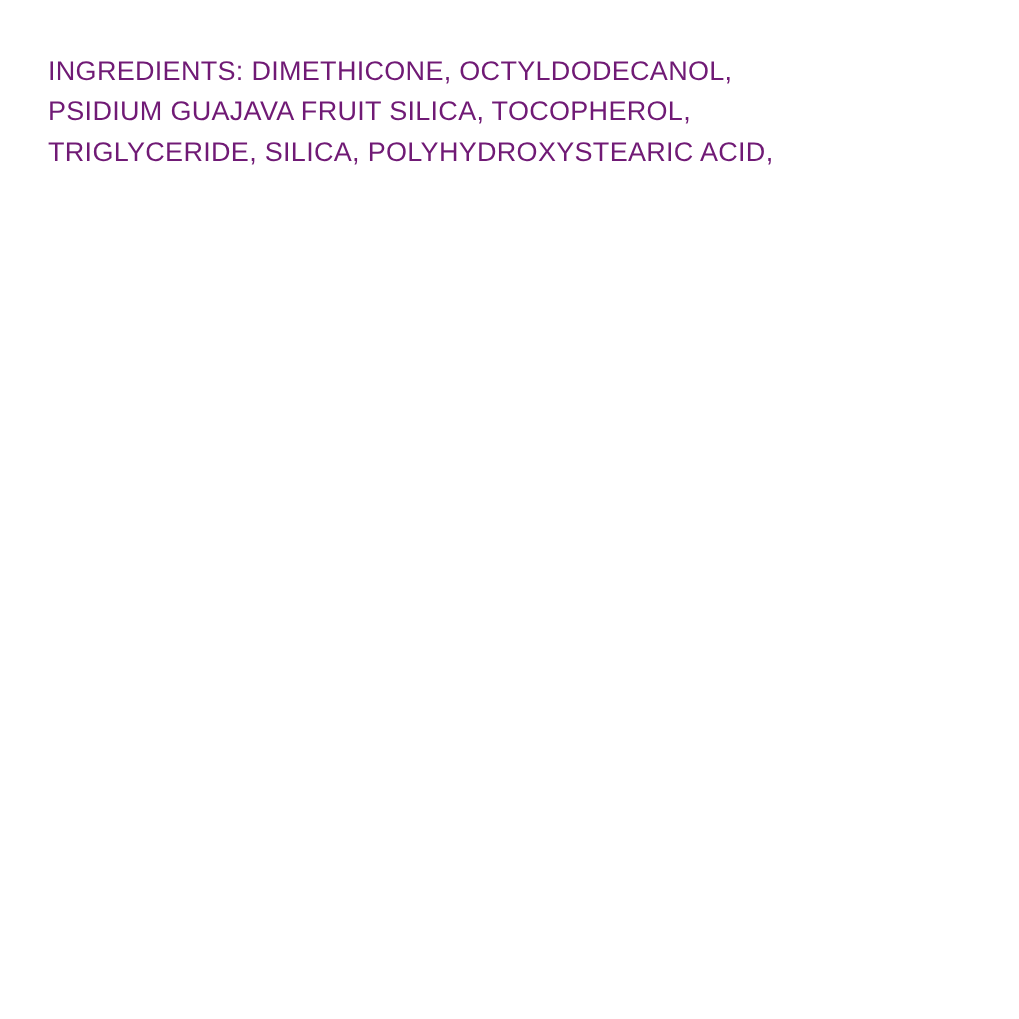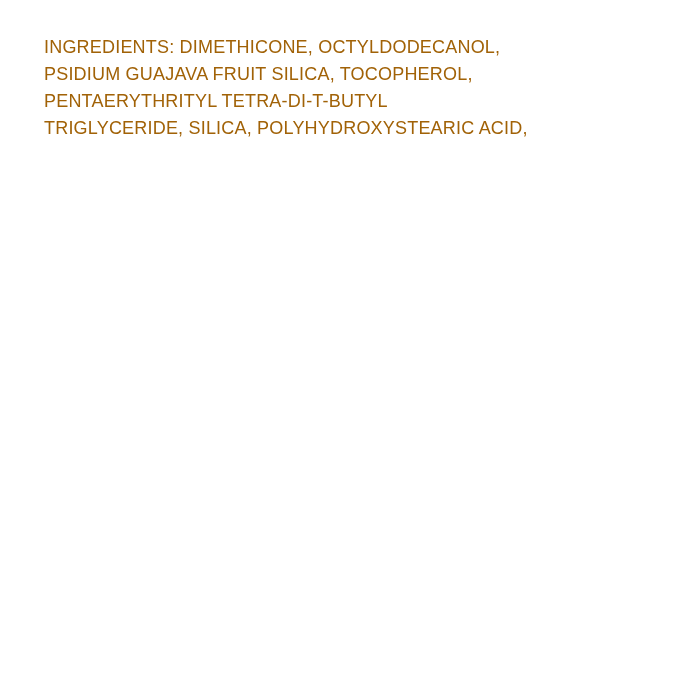--- a/index.html
+++ b/index.html
@@ -10,36 +10,35 @@
   .canvas {
     position: relative;
     width: 679px;
     height: 679px;
     background: #ffffff;
     overflow: hidden;
     font-family: "Liberation Sans", "DejaVu Sans", sans-serif;
   }
   .ingredients-block {
     position: absolute;
-    left: 44px;
+    left: 32px;
     top: 34px;
     width: 615px;
-    color: #a16207;
+    color: #701a75;
     font-size: 18px;
     line-height: 27px;
     letter-spacing: 0.2px;
     font-weight: 400;
   }
   .ingredients-line {
     white-space: nowrap;
   }
 </style>
 </head>
 <body>
 
 <div class="canvas">
   <div class="ingredients-block">
     <div class="ingredients-line">INGREDIENTS: DIMETHICONE, OCTYLDODECANOL,</div>
     <div class="ingredients-line">PSIDIUM GUAJAVA FRUIT SILICA, TOCOPHEROL,</div>
-    <div class="ingredients-line">PENTAERYTHRITYL TETRA-DI-T-BUTYL</div>
     <div class="ingredients-line">TRIGLYCERIDE, SILICA, POLYHYDROXYSTEARIC ACID,</div>
   </div>
 </div>
 
 </body></html>

